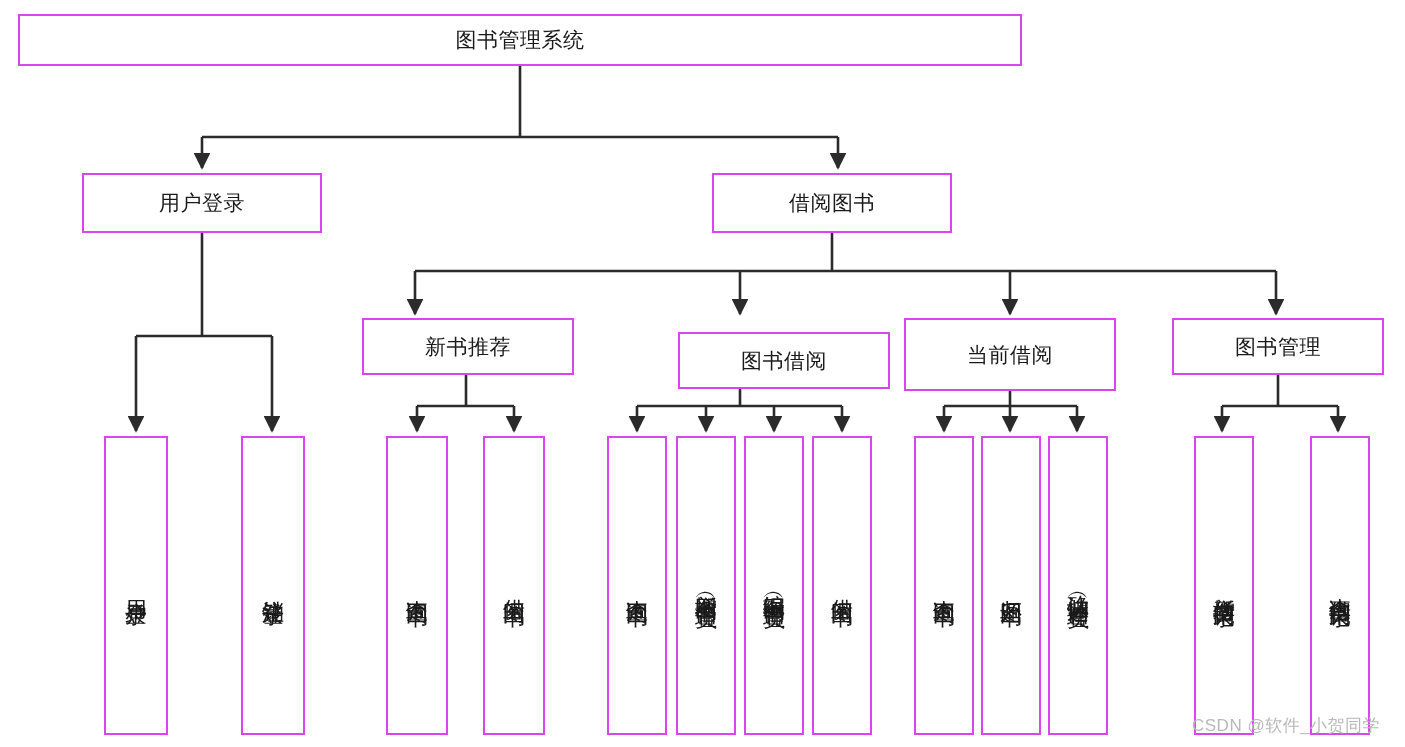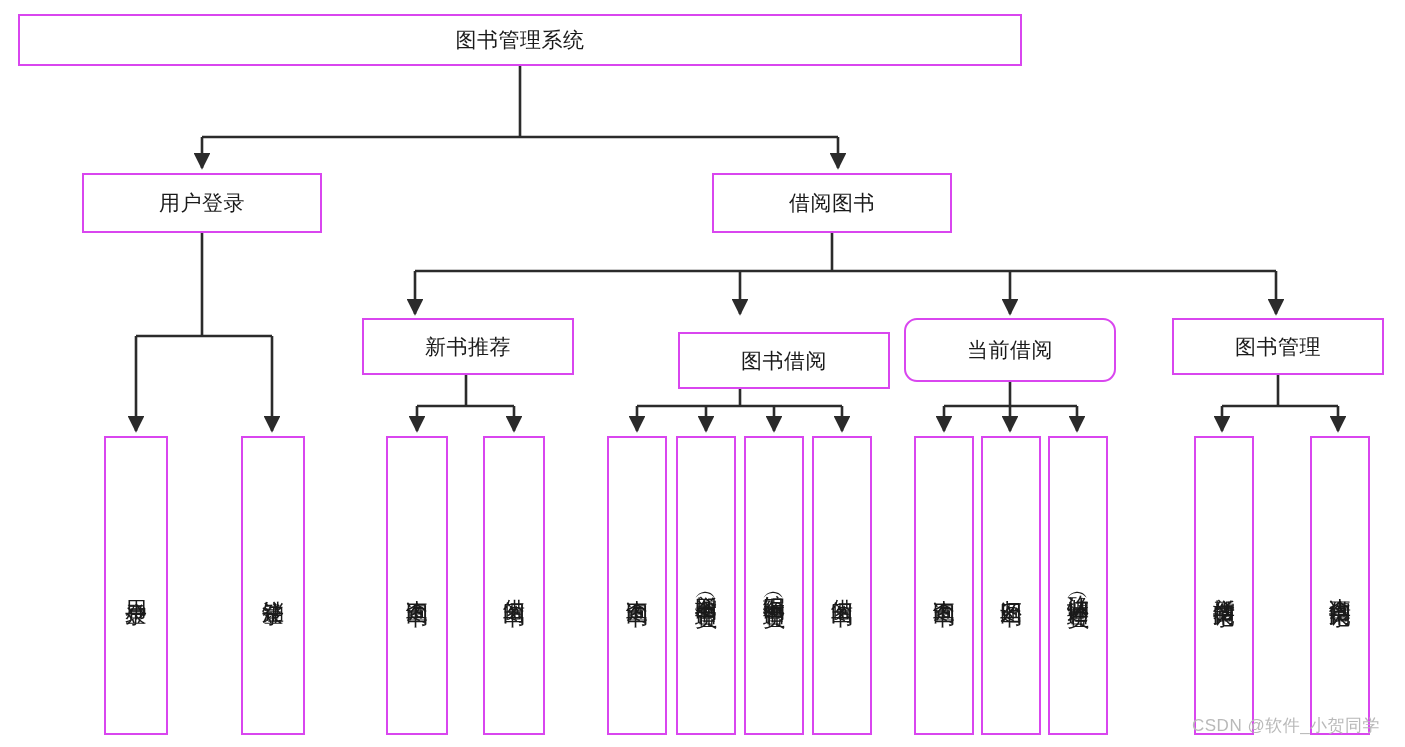--- a/index.html
+++ b/index.html
@@ -137,21 +137,21 @@
   <div class="node h" style="left:712px; top:173px; width:240px; height:60px;">
     <span class="label">借阅图书</span>
   </div>
 
   <div class="node h" style="left:362px; top:318px; width:212px; height:57px;">
     <span class="label">新书推荐</span>
   </div>
   <div class="node h" style="left:634px; top:332px; width:212px; height:57px;margin-left:44px;">
     <span class="label">图书借阅</span>
   </div>
-  <div class="node h" style="left:904px; top:318px; width:212px; height:64px;border-radius:13px;">
+  <div class="node h" style="left:904px; top:318px; width:212px; height:73px;">
     <span class="label">当前借阅</span>
   </div>
   <div class="node h" style="left:1172px; top:318px; width:212px; height:57px;">
     <span class="label">图书管理</span>
   </div>
 
   <div class="node v" style="left:104px; top:436px; width:64px; height:299px;">
     <span class="label">用户登录</span>
   </div>
   <div class="node v" style="left:241px; top:436px; width:64px; height:299px;">

